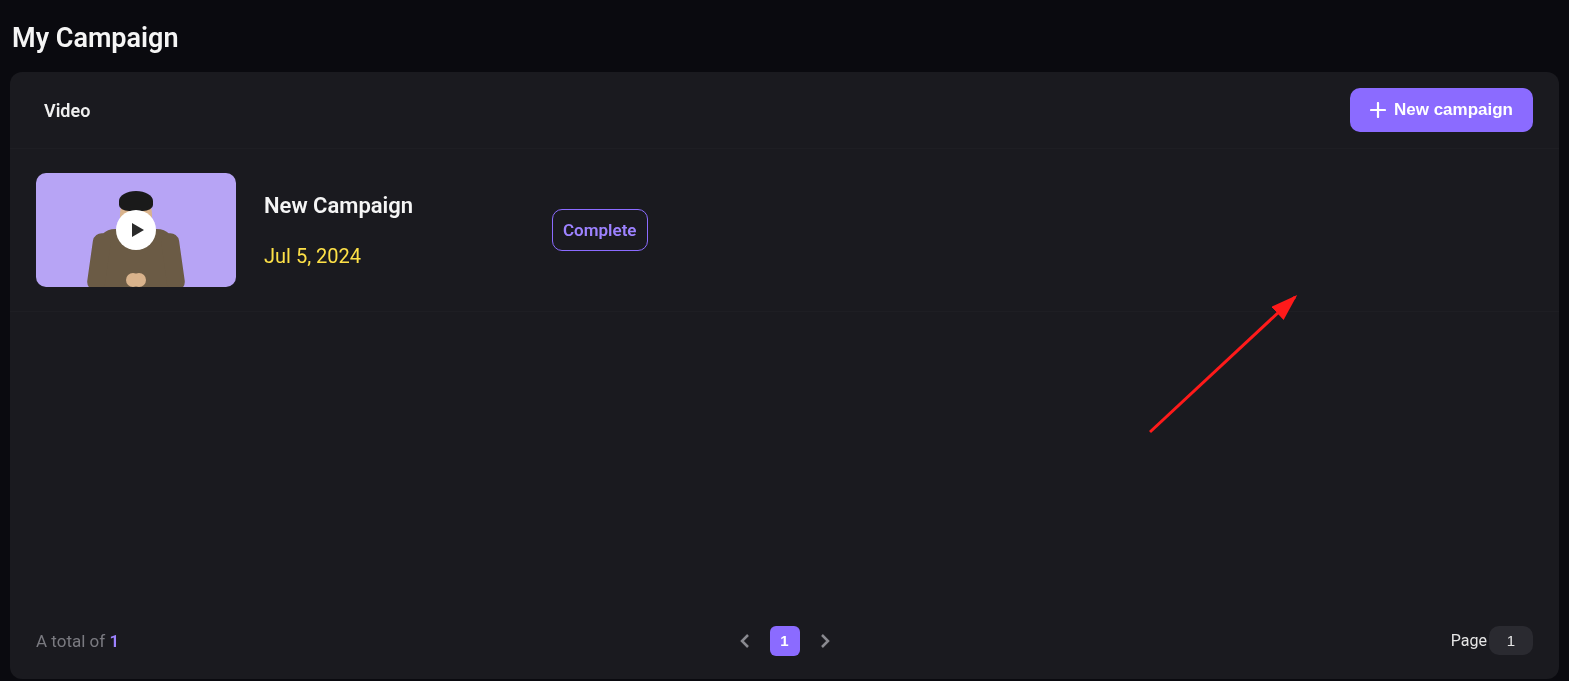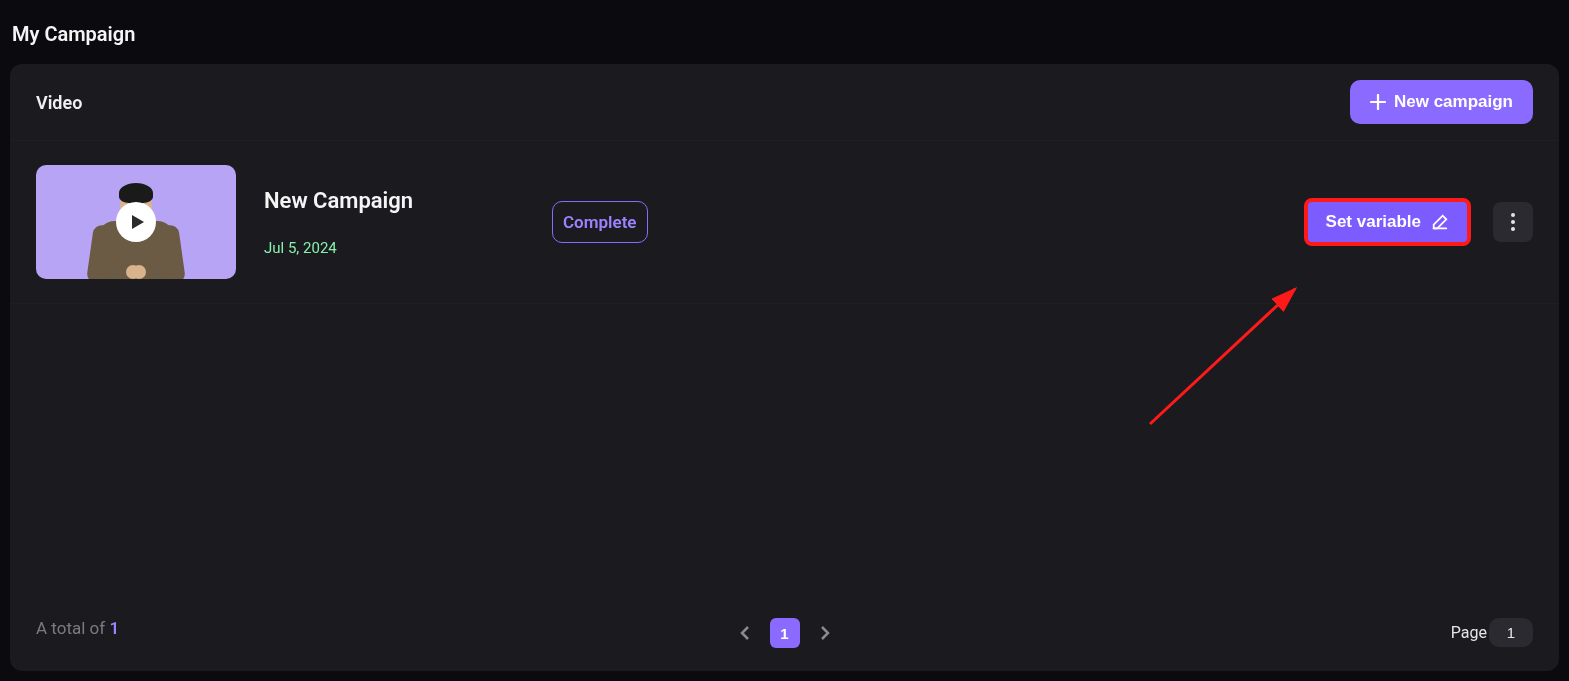--- a/index.html
+++ b/index.html
@@ -5,21 +5,21 @@
   * { margin: 0; padding: 0; box-sizing: border-box; }
   body {
     background: #0a0a0f;
     color: #e5e5e5;
     font-family: -apple-system, BlinkMacSystemFont, "Segoe UI", Roboto, sans-serif;
     width: 1569px;
     height: 681px;
     overflow: hidden;
   }
   .page-title {
-    font-size: 20px;
+    font-size: 27px;
     font-weight: 600;
     color: #f5f5f5;
     padding: 22px 0 0 12px;
   }
   .panel {
     background: #1a1a1f;
     border-radius: 12px;
     margin: 18px 10px 10px 10px;
     height: 607px;
     display: flex;
@@ -30,20 +30,21 @@
     display: flex;
     align-items: center;
     justify-content: space-between;
     padding: 16px 26px;
     border-bottom: 1px solid rgba(255,255,255,0.02);
   }
   .panel-header .tab-label {
     font-size: 18px;
     font-weight: 600;
     color: #f0f0f0;
+    margin-left: 8px;
   }
   .btn-primary {
     background: #8b6bff;
     color: #fff;
     border: none;
     border-radius: 10px;
     padding: 12px 20px;
     font-size: 17px;
     font-weight: 600;
     display: inline-flex;
@@ -129,22 +130,22 @@
   .hand-l { left: 50px; }
   .hand-r { right: 50px; }
   .meta { flex: 0 0 260px; }
   .meta .title {
     font-size: 22px;
     font-weight: 600;
     color: #f5f5f5;
     margin-bottom: 26px;
   }
   .meta .date {
-    font-size: 15px;
-    color: #86efac;
+    font-size: 20px;
+    color: #fde047;
   }
   .status-wrap { flex: 0 0 180px; }
   .status-badge {
     display: inline-block;
     border: 1.5px solid #8b6bff;
     color: #9d82ff;
     background: transparent;
     padding: 10px 10px;
     border-radius: 10px;
     font-size: 17px;
@@ -173,21 +174,21 @@
     color: #e5e5e5;
     display: inline-flex;
     align-items: center;
     justify-content: center;
     cursor: pointer;
   }
   .btn-more svg { width: 4px; height: 18px; fill: #e5e5e5; }
   .right-actions { display: flex; align-items: center; gap: 22px; }
   .panel-footer {
     display: flex;
-    align-items: flex-start;
+    align-items: center;
     justify-content: space-between;
     padding: 14px 26px 24px 26px;
   }
   .total { color: #7a7a80; font-size: 17px; }
   .total .n { color: #9d82ff; font-weight: 600; }
   .pager { display: flex; align-items: center; gap: 10px; position: absolute; left: 50%; transform: translateX(-50%); }
   .pager button {
     width: 30px; height: 30px;
     background: transparent;
     border: none;
@@ -254,36 +255,20 @@
         </div>
       </div>
       <div class="meta">
         <div class="title">New Campaign</div>
         <div class="date">Jul 5, 2024</div>
       </div>
       <div class="status-wrap">
         <span class="status-badge">Complete</span>
       </div>
       <div class="row-spacer"></div>
-      <div class="right-actions">
-        <button class="btn-set-variable">
-          <span>Set variable</span>
-          <svg viewBox="0 0 20 20">
-              <path d="M3 17h4L17 7l-4-4L3 13v4z"></path>
-              <path d="M3 17h14" stroke-linecap="round"></path>
-            </svg>
-        </button>
-        <button class="btn-more">
-          <svg viewBox="0 0 4 18">
-              <circle cx="2" cy="2" r="2"></circle>
-              <circle cx="2" cy="9" r="2"></circle>
-              <circle cx="2" cy="16" r="2"></circle>
-            </svg>
-        </button>
-      </div>
     </div>
   </div>
 
   <svg class="annotation-arrow" style="left:1120px; top:180px;" width="220" height="200">
     <defs>
       <marker id="ah" markerWidth="10" markerHeight="10" refX="8" refY="3" orient="auto">
         <path d="M0,0 L9,3 L0,6 z" fill="#ff1a1a"></path>
       </marker>
     </defs>
     <line x1="20" y1="180" x2="165" y2="45" stroke="#ff1a1a" stroke-width="3" marker-end="url(#ah)"></line>

